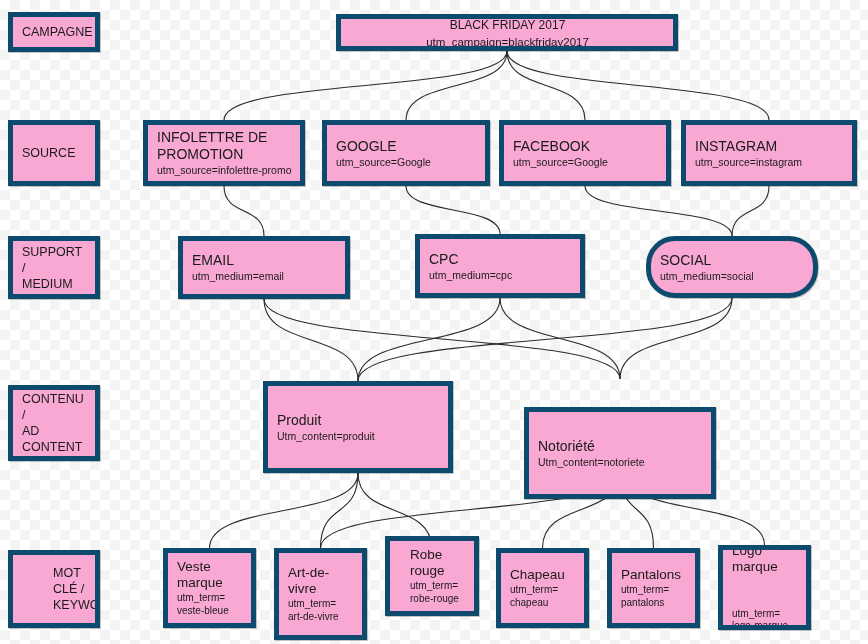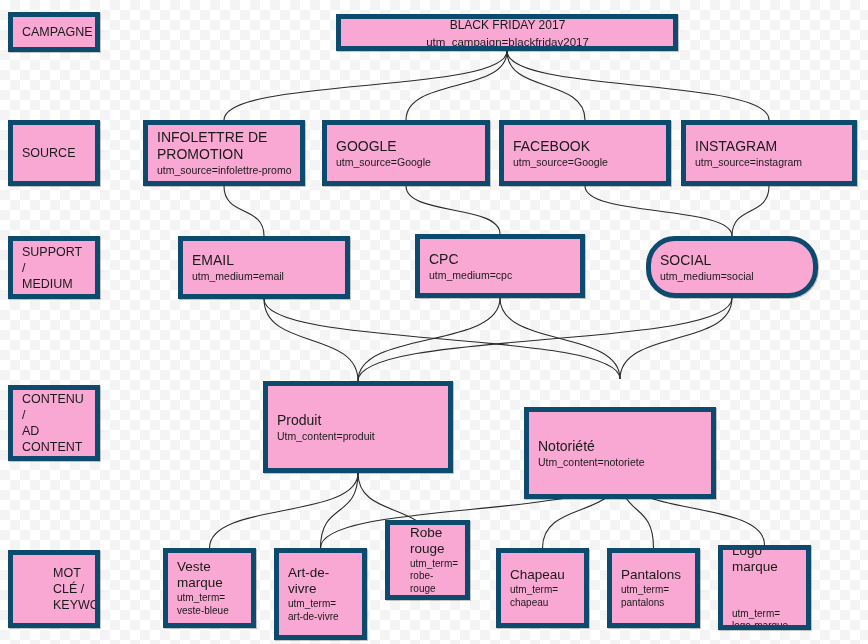--- a/index.html
+++ b/index.html
@@ -169,21 +169,21 @@
       <div class="node kw" style="left: 163px; top: 548px; width: 93px; height: 80px;">
         <div class="title">Veste marque</div>
         <div class="param">utm_term=
 veste-bleue</div>
       </div>
       <div class="node kw" style="left: 274px; top: 548px; width: 93px; height: 92px;">
         <div class="title">Art-de-vivre</div>
         <div class="param">utm_term=
 art-de-vivre</div>
       </div>
-      <div class="node kw" style="left: 385px; top: 520px; width: 85px; height: 80px; padding-left: 20px;">
+      <div class="node kw" style="left: 385px; top: 536px; width: 94px; height: 80px; padding-left: 20px;">
         <div class="title">Robe rouge</div>
         <div class="param">utm_term=
 robe-rouge</div>
       </div>
       <div class="node kw" style="left: 496px; top: 548px; width: 93px; height: 80px;">
         <div class="title">Chapeau</div>
         <div class="param">utm_term=
 chapeau</div>
       </div>
       <div class="node kw" style="left: 607px; top: 548px; width: 93px; height: 80px;">

